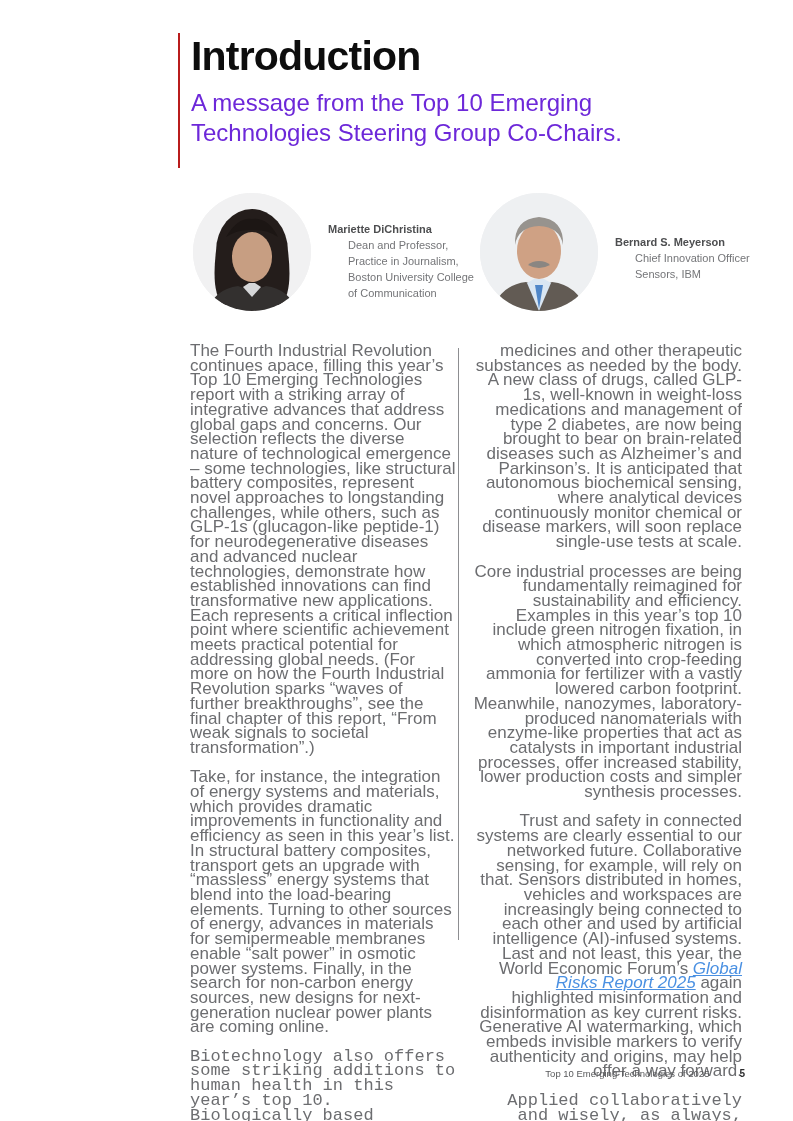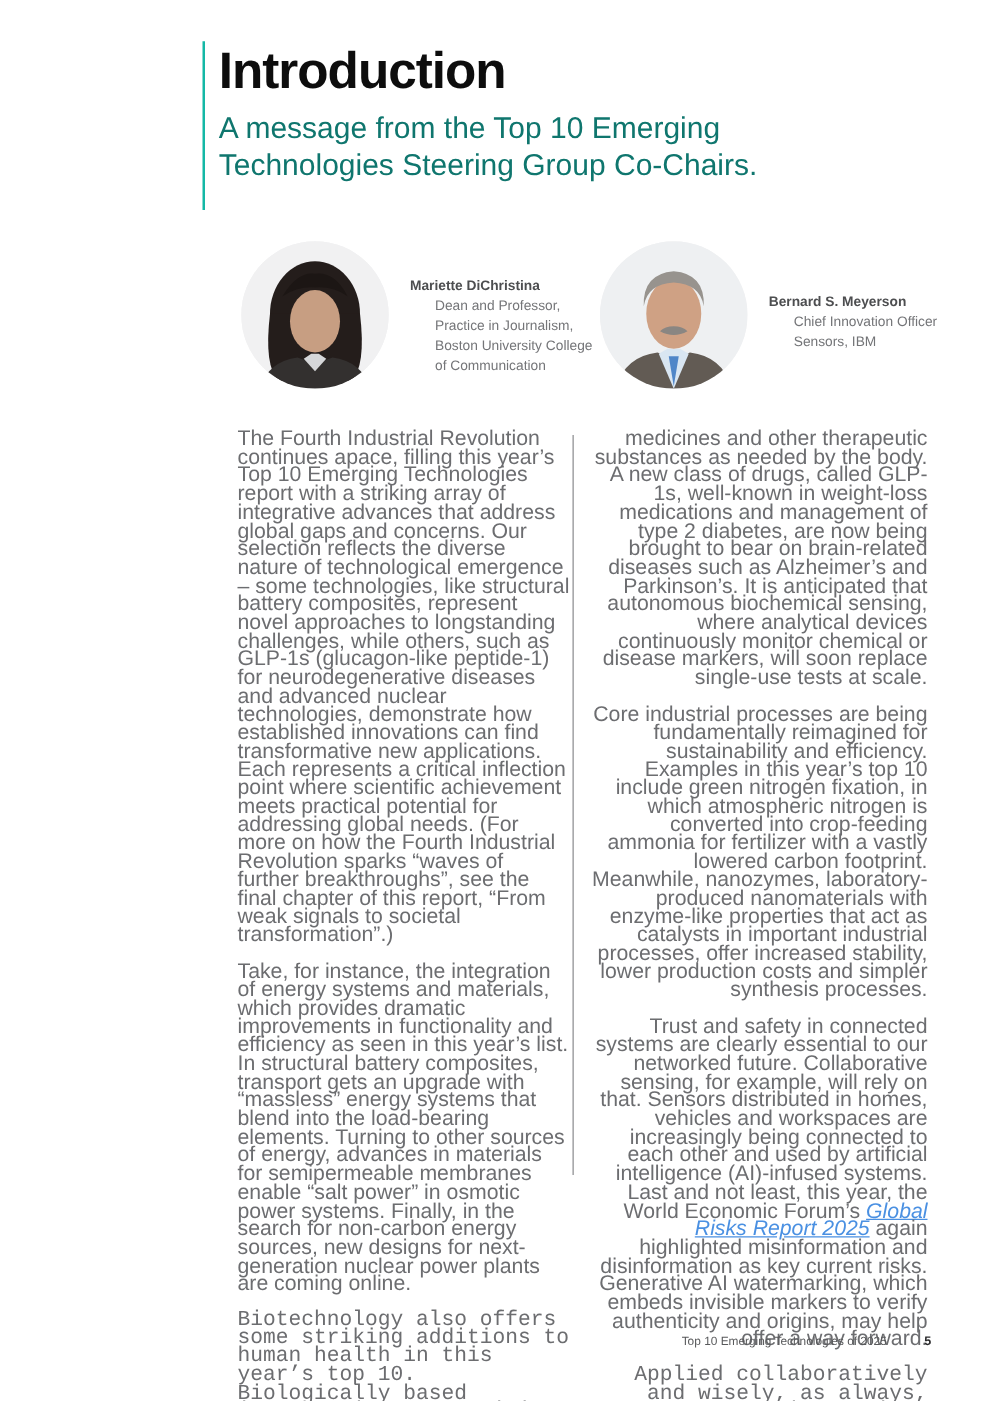--- a/index.html
+++ b/index.html
@@ -9,40 +9,40 @@
     position: relative;
     width: 793px;
     height: 1121px;
     background: #ffffff;
     overflow: hidden;
   }
 
   
   .heading-block {
     position: absolute;
-    left: 162px;
+    left: 178px;
     top: 33px;
     width: 480px;
-    border-left: 2px solid #14b8a6;
+    border-left: 2px solid #b91c1c;
     padding-left: 11px;
     min-height: 135px;
   }
   .page-title {
     font-size: 41px;
     line-height: 46px;
     font-weight: 700;
     letter-spacing: -0.8px;
     color: #0d0d0d;
   }
   .page-subtitle {
     margin-top: 9px;
     font-size: 24px;
     line-height: 30px;
     font-weight: 400;
-    color: #0f766e;
+    color: #6d28d9;
     width: 440px;
   }
 
   
   .chair-card { position: absolute; display: flex; }
   .chair-card.first  { left: 193px; top: 193px; }
   .chair-card.second { left: 480px; top: 193px; }
   .avatar {
     width: 118px; height: 118px;
     border-radius: 50%;

